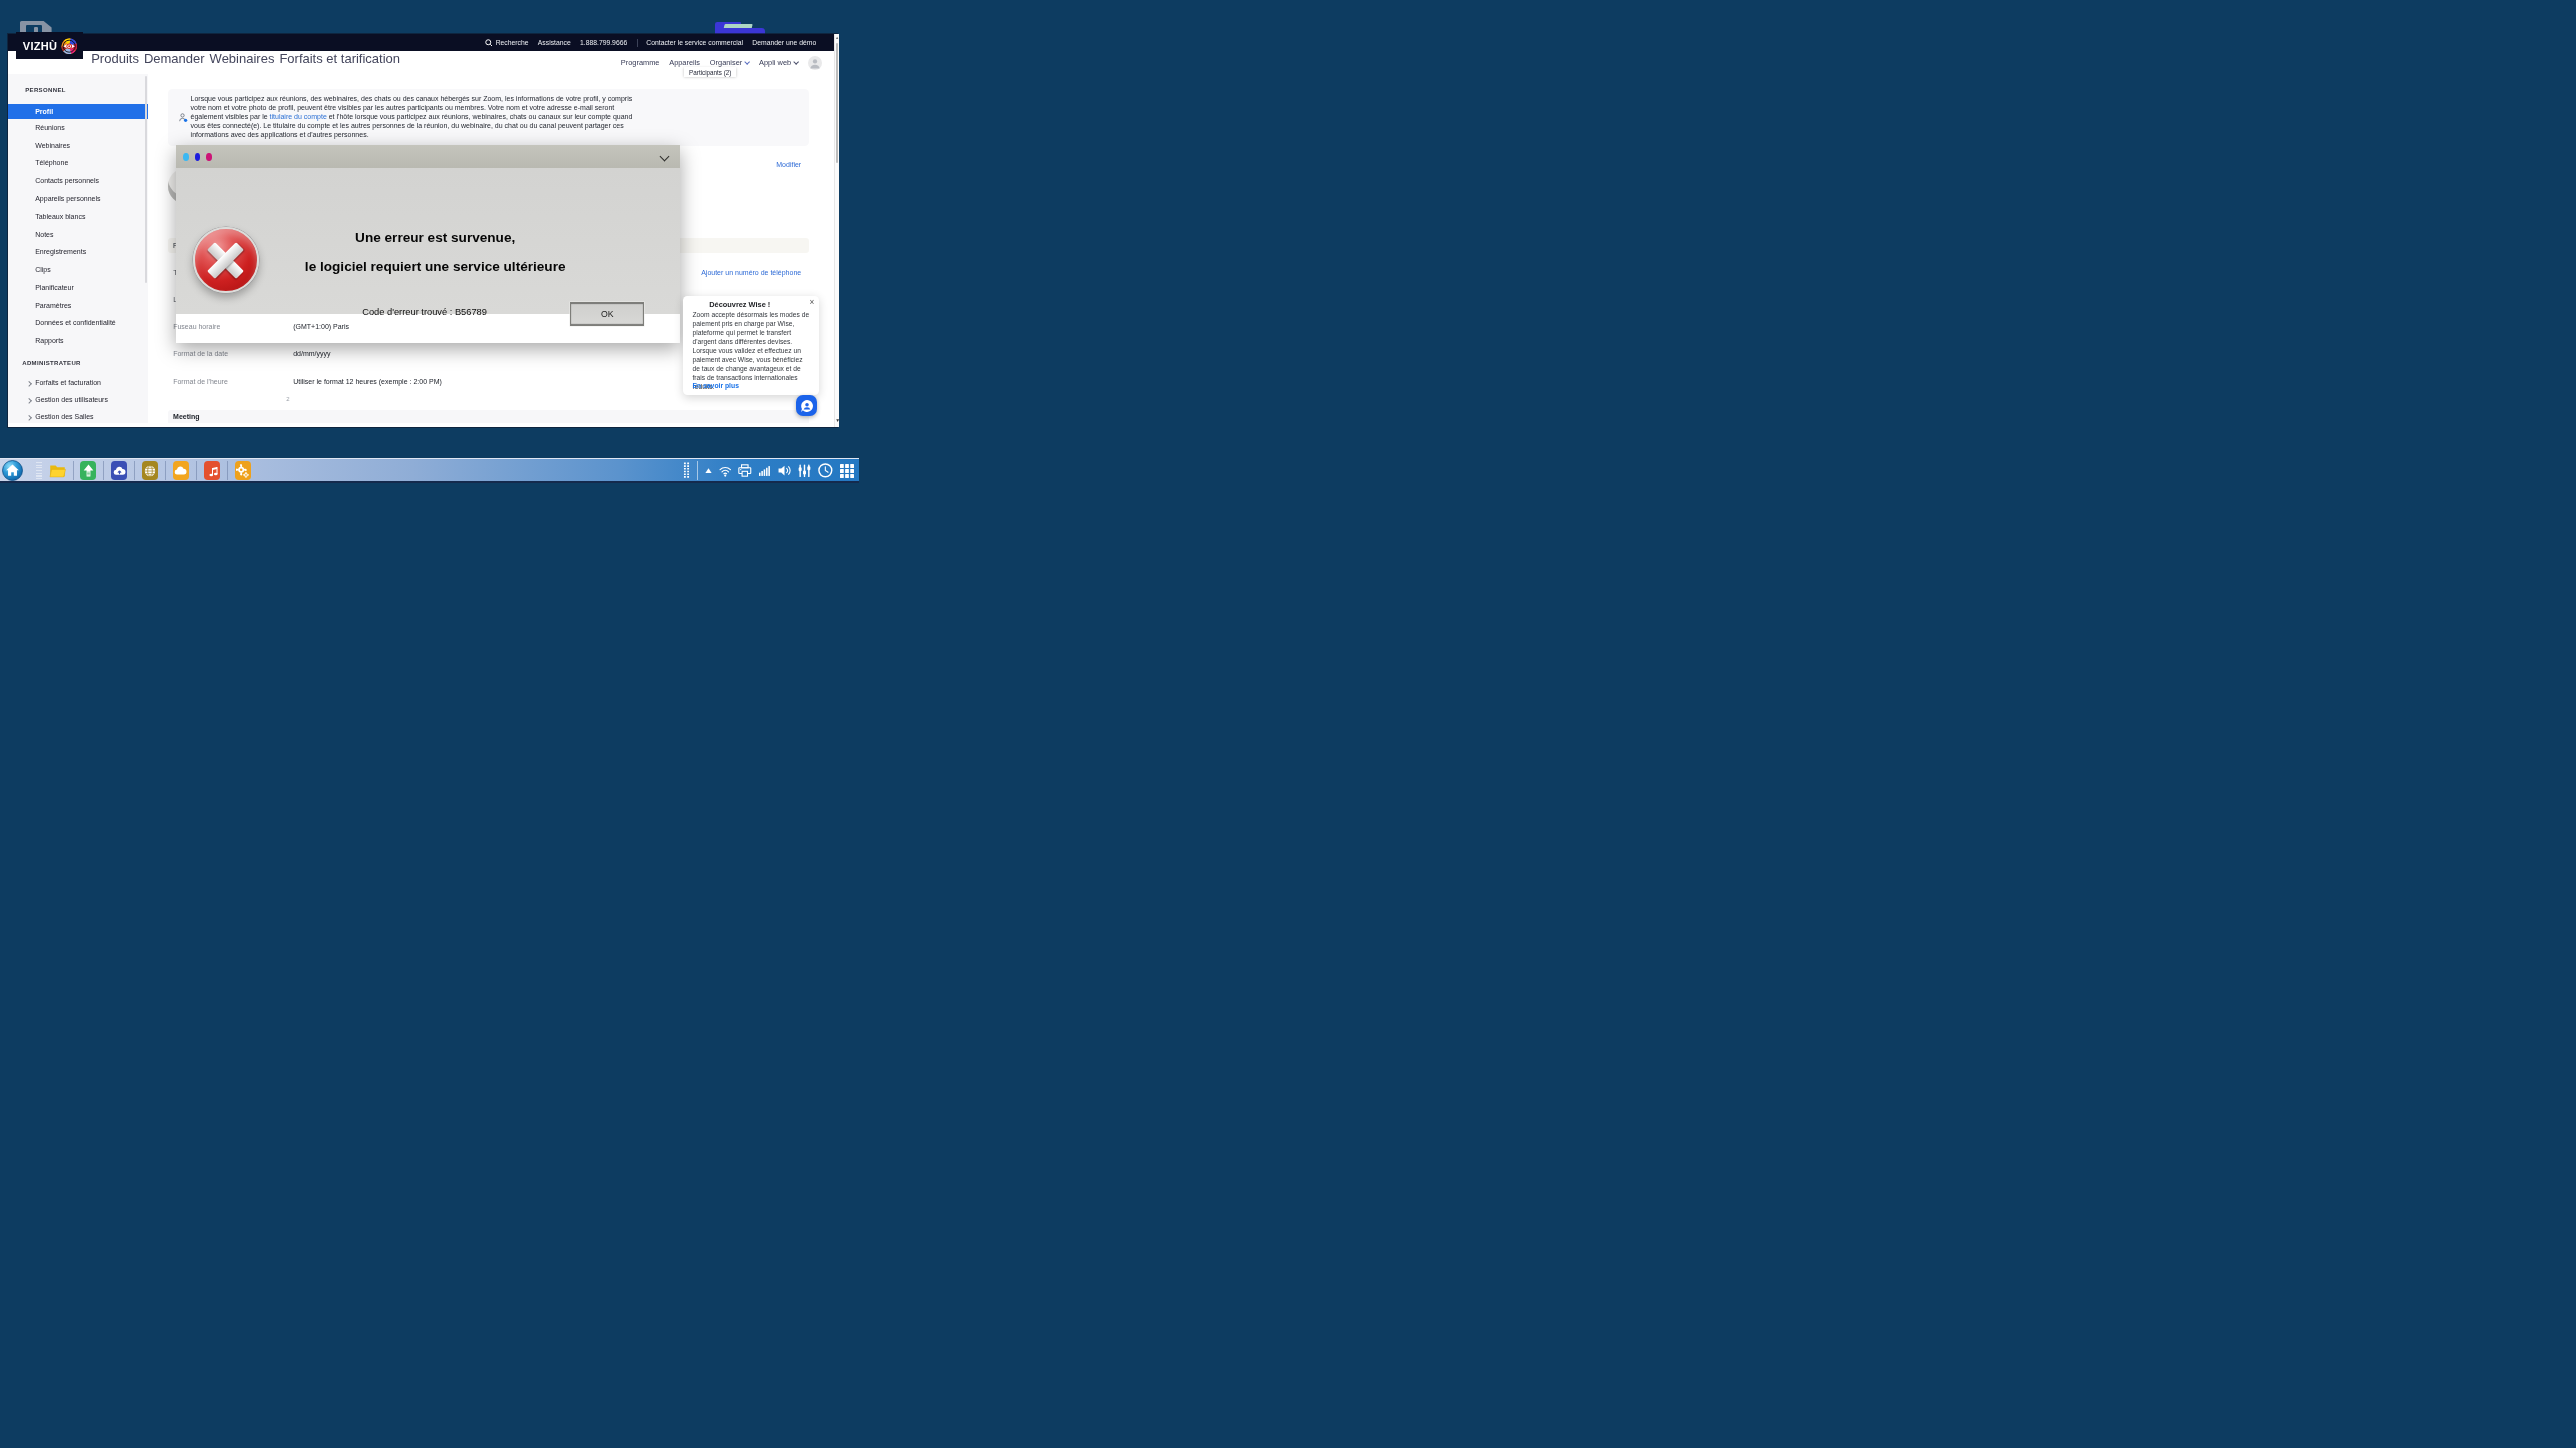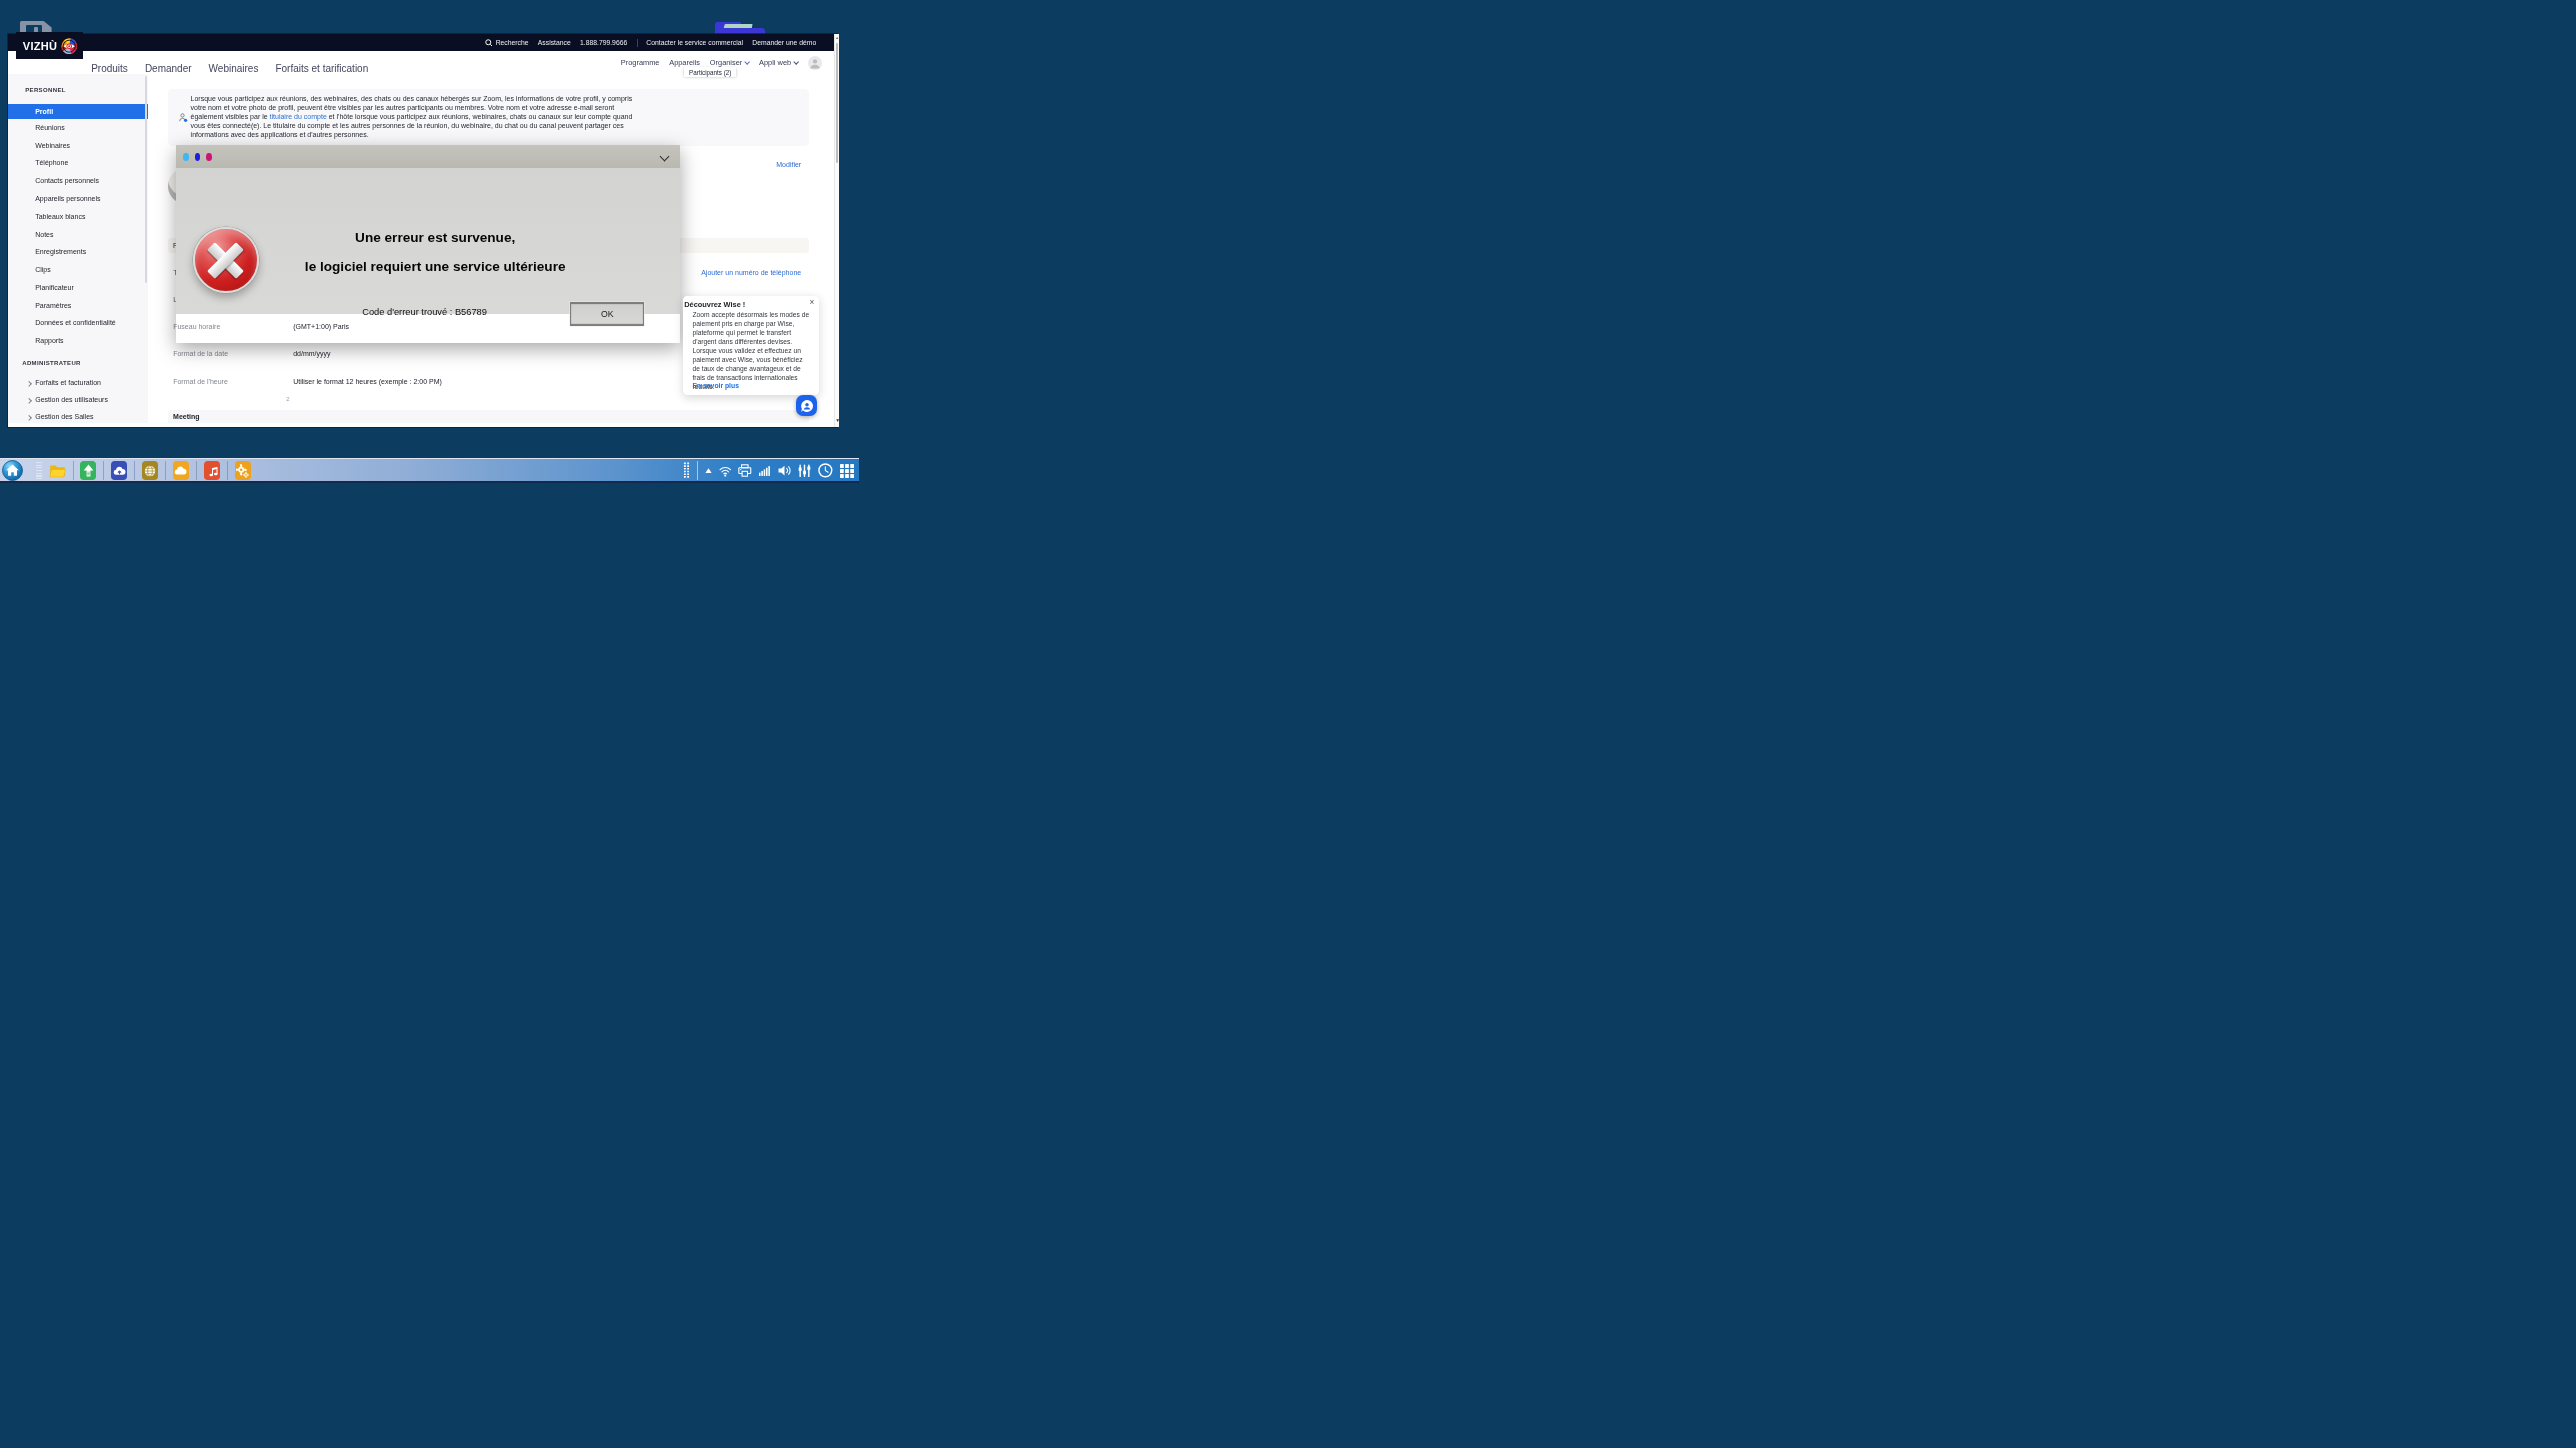--- a/index.html
+++ b/index.html
@@ -15,21 +15,21 @@
   .dfolder .body{position:absolute;left:0;top:6.5px;width:50px;height:7.6px;background:#3b36d6;border-radius:0 3.3px 0 0;}
   
   .win{left:8.2px;top:34px;width:829px;height:393px;background:#fff;z-index:2;outline:0.5px solid rgba(16,25,45,.65);}
   .topbar{left:0;top:0;width:829px;height:17.4px;background:#0a0e23;}
   .topgroup{position:absolute;right:21px;top:0;height:17.4px;display:flex;align-items:center;gap:9.3px;color:#eef0f4;font-size:6.8px;white-space:nowrap;}
   .topgroup .tlink{display:flex;align-items:center;gap:3.3px;cursor:default;}
   .topdiv{width:0.5px;height:8.2px;background:#3c4258;}
   .logoblock{left:8.2px;top:-1.6px;width:67px;height:27px;background:#0a0e23;display:flex;align-items:center;justify-content:center;gap:3.3px;z-index:5;}
   .brand{color:#fff;font-size:11px;font-weight:800;letter-spacing:0.3px;}
   .navbar{left:0;top:17.4px;width:829px;height:23px;background:#fff;border-bottom:0.5px solid #e9e9ec;}
-  .navleft{position:absolute;left:83px;top:0;height:23px;display:flex;align-items:flex-end;gap:17px;font-size:10px;color:#43455c;white-space:nowrap;}
+  .navleft{position:absolute;left:83px;top:0;height:23px;display:flex;align-items:flex-start;gap:5px;font-size:13px;color:#43455c;white-space:nowrap;}
   .navright{position:absolute;right:15.3px;top:0;height:23px;display:flex;align-items:center;gap:9.8px;font-size:7.4px;color:#363a55;font-weight:500;white-space:nowrap;}
   .caret{width:3.3px;height:3.3px;border-right:1.1px solid #5a6ec0;border-bottom:1.1px solid #5a6ec0;transform:rotate(45deg);display:inline-block;margin-left:2.7px;margin-bottom:1.6px;}
   .caret.dark{border-color:#4a4e6a;}
   .tooltip{left:676px;top:33px;background:#fff;color:#1d2030;font-size:6.3px;padding:1.6px 4.9px;box-shadow:0 0.5px 2.7px rgba(0,0,0,.25);z-index:40;white-space:nowrap;}
   
   .sidebar{left:0;top:40px;width:140px;height:349px;background:#f7f7f9;border-right:0.5px solid #e4e4e8;}
   .sb-head{position:absolute;left:17px;font-size:6px;font-weight:700;color:#31323c;letter-spacing:.06em;}
   .sb-sel{position:absolute;left:0;top:30px;width:140px;height:15.3px;background:#2170e8;color:#fff;font-size:7px;font-weight:700;display:flex;align-items:center;padding-left:27px;box-sizing:border-box;}
   .sb-item{position:absolute;left:27px;height:11px;font-size:7px;color:#25252f;white-space:nowrap;cursor:default;}
   .sb-chev{position:absolute;left:-8.7px;top:2.7px;width:2.7px;height:2.7px;border-right:0.9px solid #7b7f88;border-bottom:0.9px solid #7b7f88;transform:rotate(-45deg);}
@@ -43,21 +43,21 @@
   .avatar-ghost{position:absolute;left:19.6px;top:94px;width:36px;height:36px;border-radius:50%;background:#efeeec;box-shadow:inset 0 -7.6px 0 #b9b9b7;}
   .band{position:absolute;left:20px;top:164px;width:641px;height:15.3px;background:#f7f6f2;border-radius:3.3px;display:flex;align-items:center;padding-left:4.9px;box-sizing:border-box;font-size:7px;color:#1f2430;}
   .cutlabel{position:absolute;left:25px;font-size:7px;color:#55585f;}
   .f-label{position:absolute;left:25px;font-size:7px;color:#82868f;white-space:nowrap;}
   .f-value{position:absolute;left:145px;font-size:7px;color:#20242c;white-space:nowrap;}
   .pagenum{position:absolute;left:138px;top:322px;font-size:6px;color:#9aa0a8;}
   .meetband{position:absolute;left:20px;top:336px;width:641px;height:13.6px;background:#f7f7f9;border-radius:3.3px 3.3px 0 0;display:flex;align-items:center;padding-left:4.9px;box-sizing:border-box;font-size:7px;font-weight:700;color:#20242c;}
   .addphone{position:absolute;right:33px;top:195px;font-size:7px;color:#2e6bd6;cursor:pointer;}
   
   .wise{position:absolute;left:535px;top:222px;width:136px;height:99px;background:#fff;border-radius:4.4px;box-shadow:0 2.2px 9.8px rgba(0,0,0,.16);z-index:45;}
-  .wise-title{position:absolute;left:1px;top:3.8px;font-size:7.4px;font-weight:700;color:#1c1e22;}
+  .wise-title{position:absolute;left:26px;top:3.8px;font-size:7.4px;font-weight:700;color:#1c1e22;}
   .wise-close{position:absolute;right:4.9px;top:2.2px;font-size:8.2px;color:#555;cursor:pointer;}
   .wise-body{position:absolute;left:9.3px;top:13.6px;width:119px;font-size:6.7px;line-height:9px;color:#33373d;}
   .wise-learn{position:absolute;left:9.3px;top:86px;font-size:6.8px;font-weight:600;color:#1a73e8;cursor:pointer;}
   .chatbtn{position:absolute;left:648px;top:321px;width:21px;height:21px;border-radius:7px;background:#1b63ea;display:flex;align-items:center;justify-content:center;box-shadow:0 1.6px 4.4px rgba(0,0,0,.3);z-index:46;cursor:pointer;}
   
   .dialog{left:168px;top:111px;width:504px;height:198px;z-index:30;box-shadow:0 5.5px 18.5px rgba(0,0,0,.35);}
   .dlg-title{position:absolute;left:0;top:0;width:504px;height:23.4px;background:linear-gradient(#c4c4bc,#b9b9b1);}
   .dot{position:absolute;top:8.2px;width:5.5px;height:7.6px;border-radius:50%;}
   .dlg-chev{position:absolute;right:12px;top:7.6px;width:6px;height:6px;border-right:1.1px solid #2d2d2a;border-bottom:1.1px solid #2d2d2a;transform:rotate(45deg);}
   .dlg-body{position:absolute;left:0;top:23.4px;width:504px;height:146px;background:linear-gradient(#d3d3d1,#d9d9d7);}

